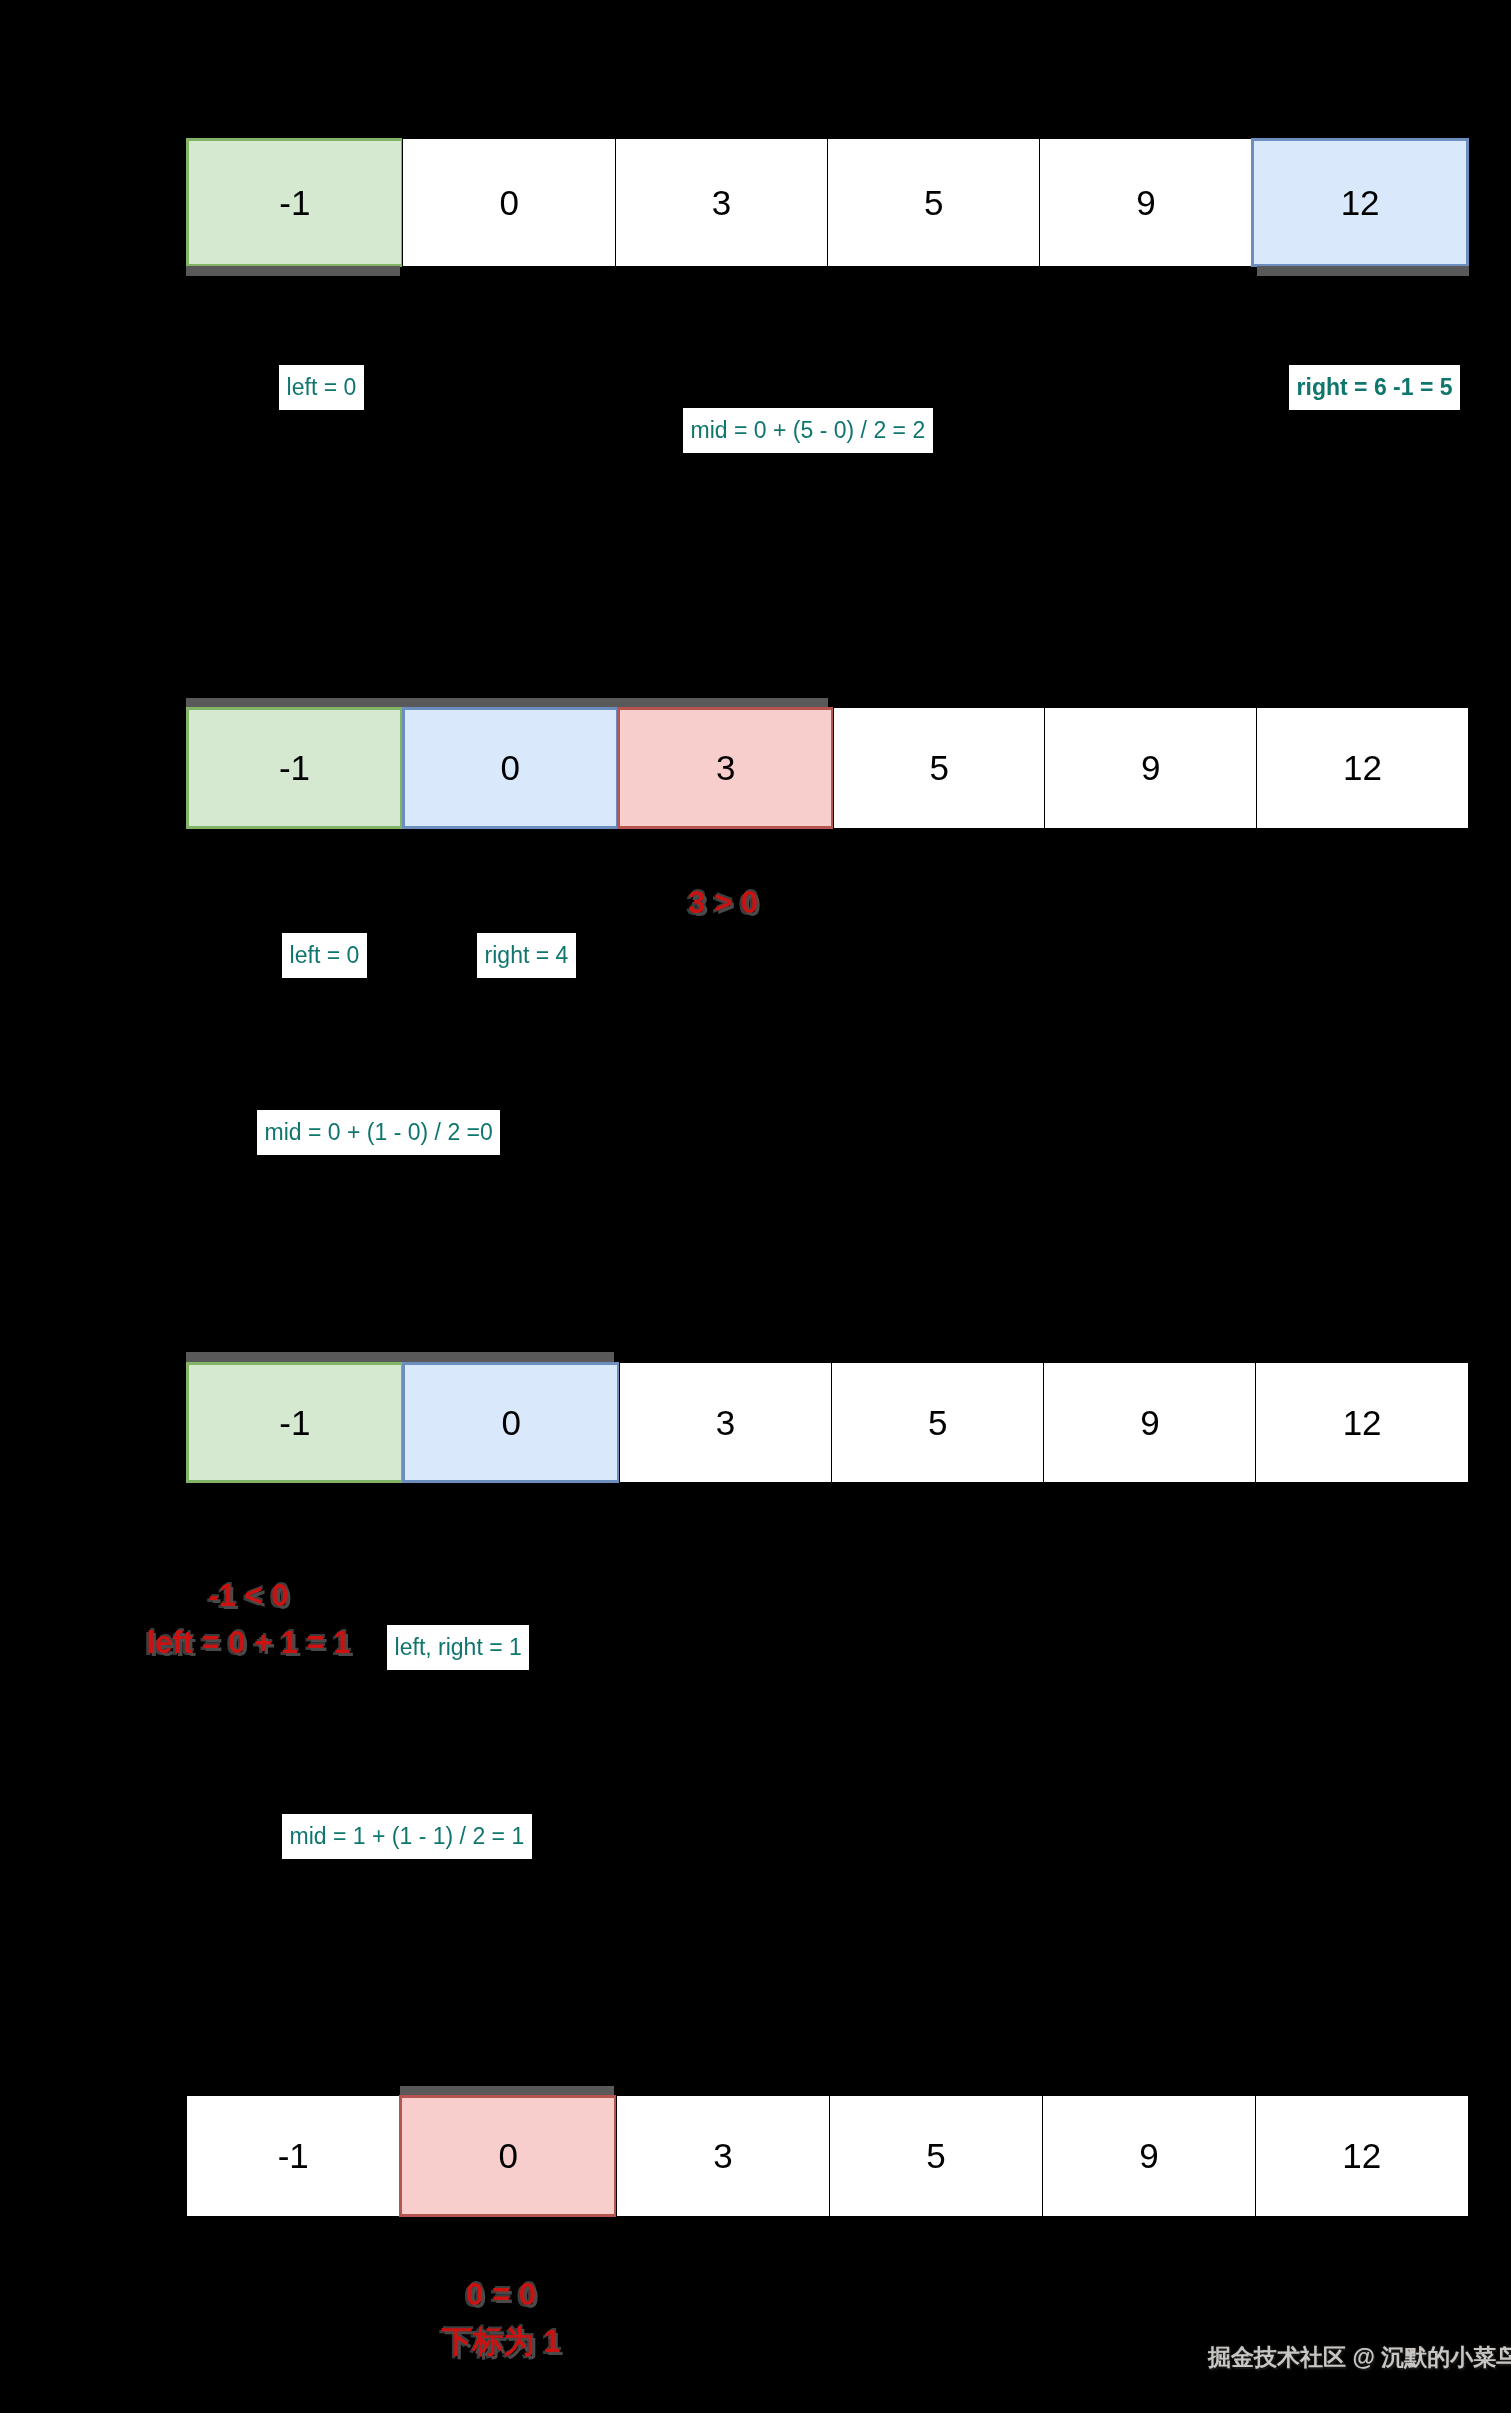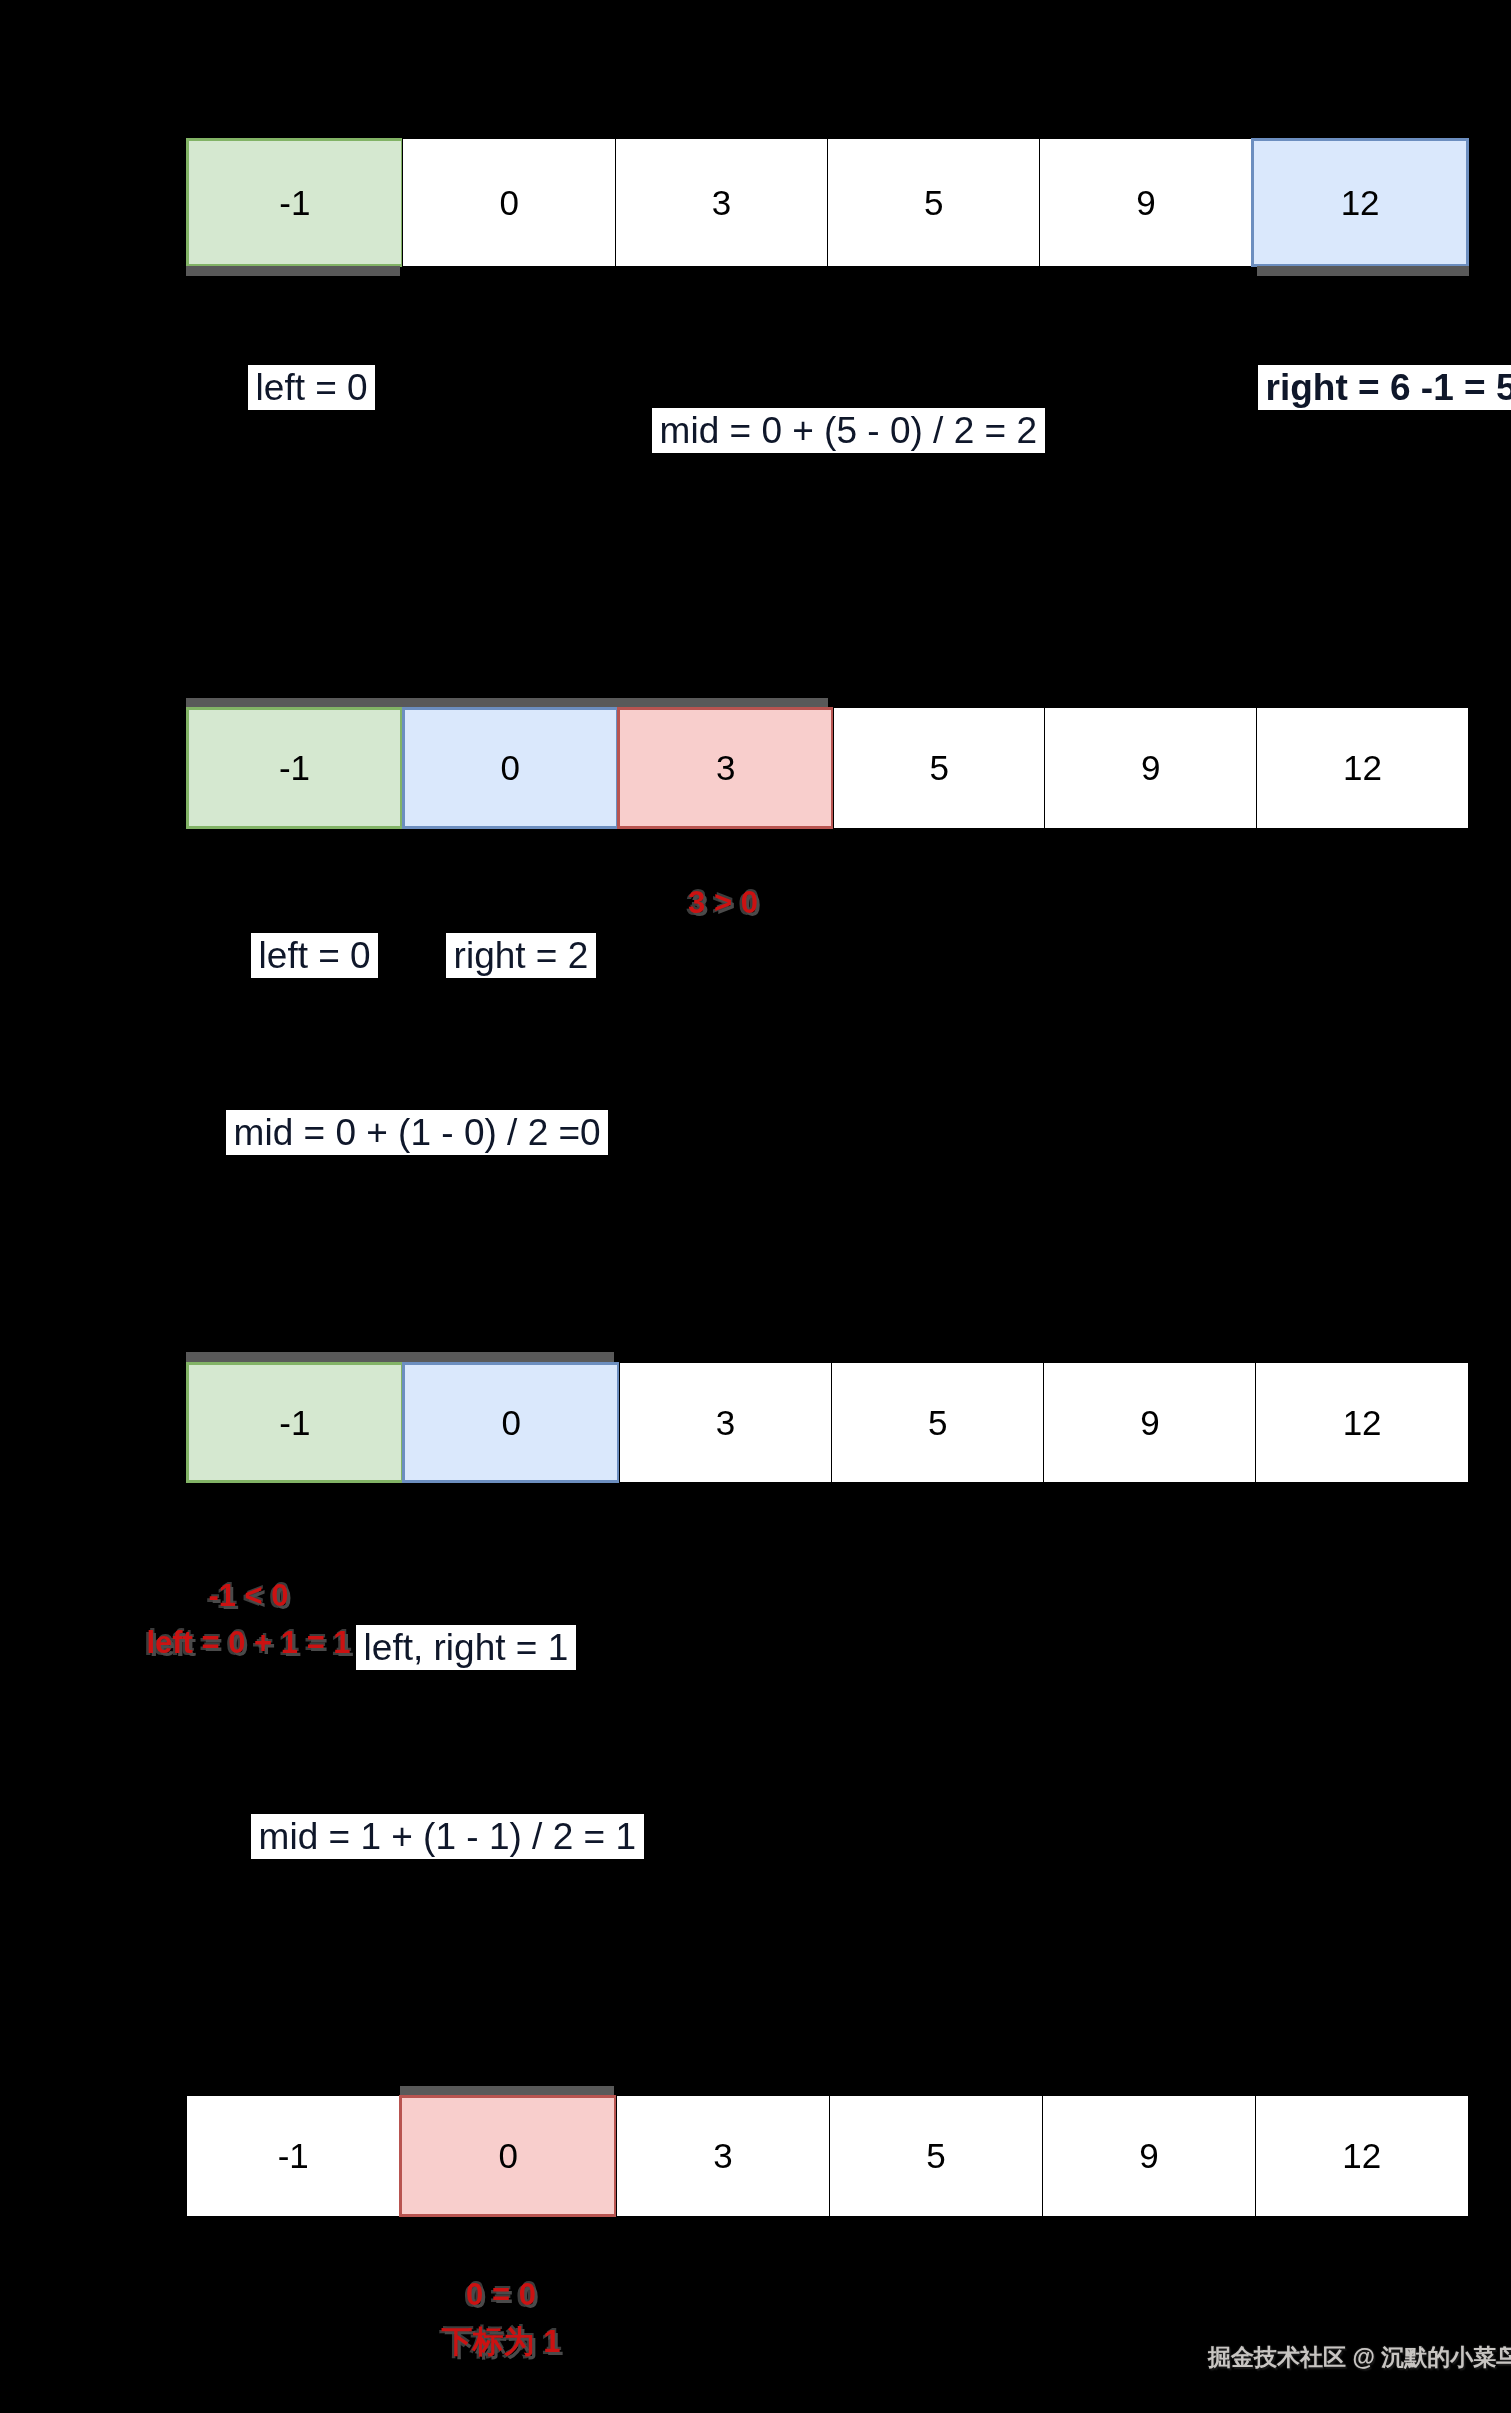--- a/index.html
+++ b/index.html
@@ -44,25 +44,26 @@
   .remnant {
     position: absolute;
     height: 10px;
     background: #595959;
   }
 
   
   .wlabel {
     position: absolute;
     background: #ffffff;
-    color: #0f172a;
-    font-size: 37px;
+    color: #0f766e;
+    font-size: 23px;
     line-height: 37px;
     padding: 3.8px 7.6px;
     white-space: nowrap;
+    margin-left: 31px;
   }
 
   
   .red-note {
     position: absolute;
     color: #cc1111;
     font-size: 31px;
     font-weight: bold;
     text-align: center;
     white-space: nowrap;
@@ -109,21 +110,21 @@
     <div class="cell red">3</div>
     <div class="cell">5</div>
     <div class="cell">9</div>
     <div class="cell">12</div>
   </div>
 
   <div class="red-note" style="left:528px; top:879px; width:390px;">
     <div class="line">3 &gt; 0</div>
   </div>
   <div class="wlabel" style="left:251px; top:933px;">left = 0</div>
-  <div class="wlabel" style="left:446px; top:933px;">right = 2</div>
+  <div class="wlabel" style="left:446px; top:933px;">right = 4</div>
   <div class="wlabel" style="left:226px; top:1110px;">mid = 0 + (1 - 0) / 2 =0</div>
 
   <div class="remnant" style="left:186px; top:1352px; width:428px;"></div>
   <div class="array-row" style="top:1362px; height:121px;">
     <div class="cell green">-1</div>
     <div class="cell blue">0</div>
     <div class="cell">3</div>
     <div class="cell">5</div>
     <div class="cell">9</div>
     <div class="cell">12</div>

